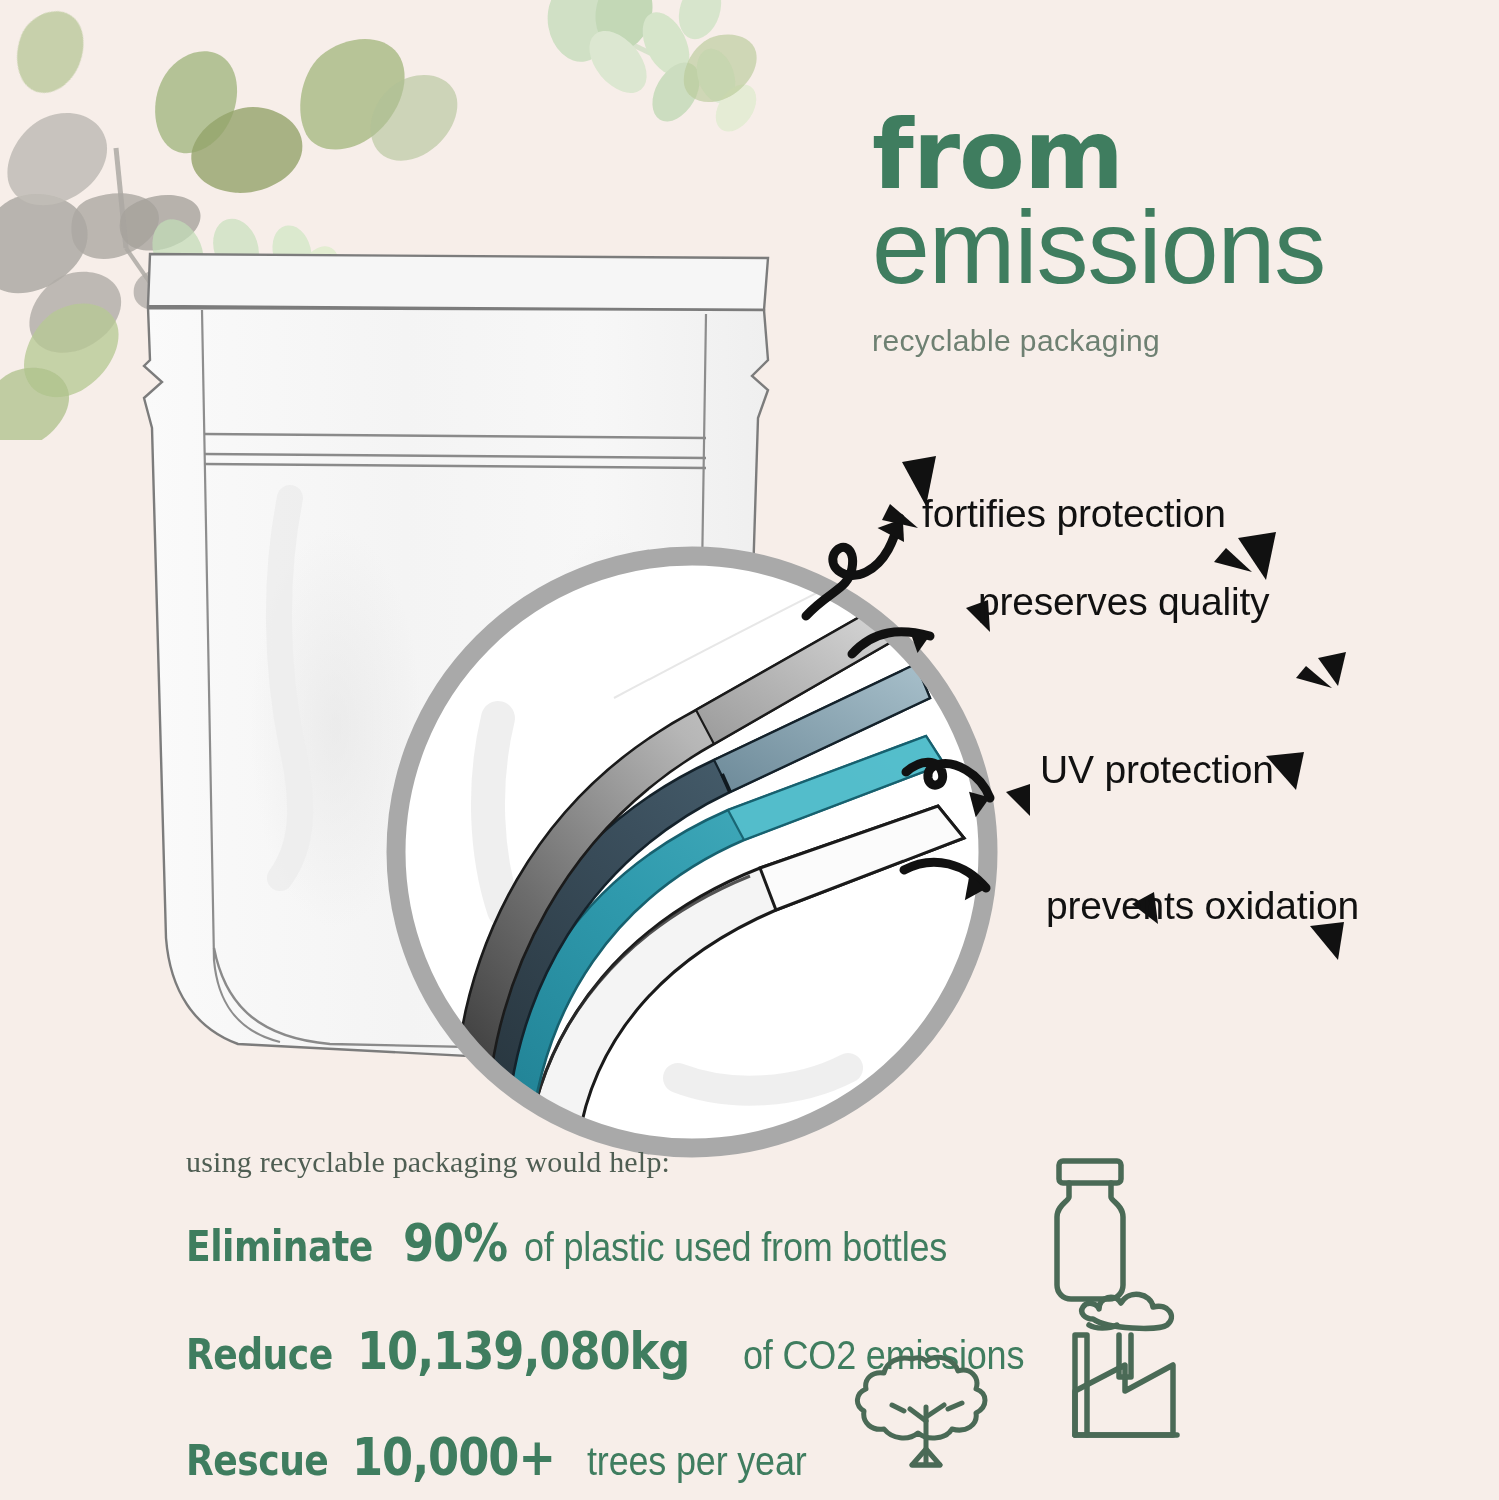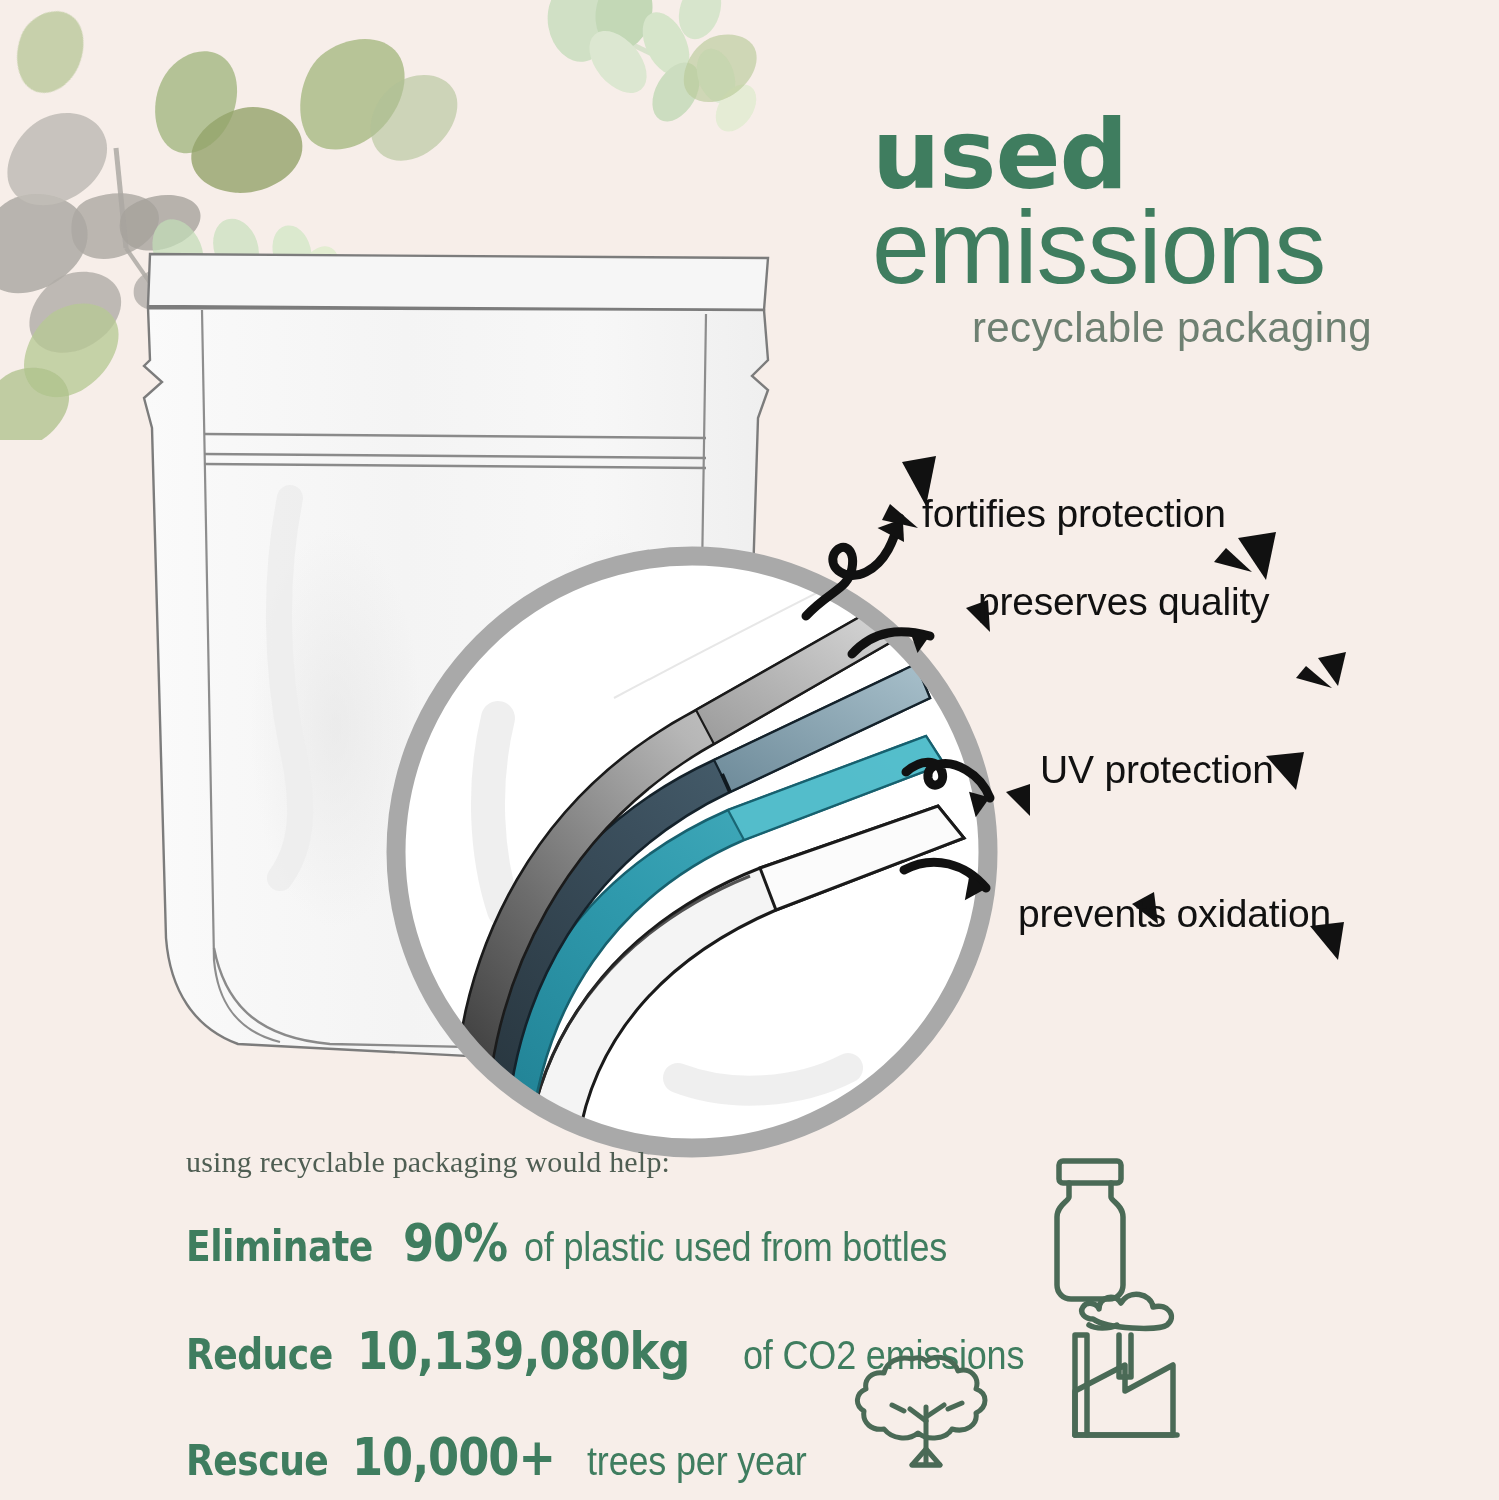--- a/index.html
+++ b/index.html
@@ -24,34 +24,33 @@
   .headline .l1{
     font-size:96px;line-height:.94;font-weight:bold;color:#3f7d5f;
     letter-spacing:-1px;font-family:"DejaVu Sans",sans-serif;
   }
   .headline .l2{
     font-size:104px;line-height:1.02;font-weight:300;color:#3f7d5f;
     letter-spacing:-1px;font-family:"Liberation Sans",sans-serif;
     margin-top:-6px;
   }
   .headline .sub{
-    font-size:42px;color:#6e8072;font-weight:300;margin-top:4px;letter-spacing:.4px;
+    font-size:30px;color:#6e8072;font-weight:300;margin-top:24px;letter-spacing:.4px;
     font-family:"Liberation Sans",sans-serif;
-    text-align:center;
   }
 
   
   .feat{
     position:absolute;color:#111;font-size:39px;font-weight:400;white-space:nowrap;
     font-family:"Liberation Sans",sans-serif;letter-spacing:-.2px;
   }
   .f0{left:922px;top:492px;}
   .f1{left:978px;top:580px;}
   .f2{left:1040px;top:748px;}
-  .f3{left:1018px;top:884px;margin-top:8px;}
+  .f3{left:1046px;top:884px;}
 
   .callouts{position:absolute;left:790px;top:440px;width:620px;height:540px;pointer-events:none;}
 
   
   .stats{position:absolute;left:186px;top:1145px;width:1180px;}
   .stats .lead{
     font-size:30px;color:#4f5e53;font-weight:300;letter-spacing:.2px;
     font-family:Liberation Serif, serif;
   }
   .srow{display:flex;align-items:baseline;margin-top:26px;white-space:nowrap;}
@@ -249,21 +248,21 @@
       <path d="M528 218 L548 246 L556 212 Z"></path>
       <path d="M506 238 L542 248 L516 226 Z"></path>
       <path d="M216 352 L240 376 L240 344 Z"></path>
       <path d="M476 316 L506 350 L514 312 Z"></path>
       <path d="M342 464 L368 484 L364 452 Z"></path>
       <path d="M520 486 L548 520 L554 482 Z"></path>
     </g>
   </svg>
 
   <div class="headline">
-    <div class="l1">used</div>
+    <div class="l1">from</div>
     <div class="l2">emissions</div>
     <div class="sub">recyclable packaging</div>
   </div>
 
   <div class="feat f0">fortifies protection</div>
   <div class="feat f1">preserves quality</div>
   <div class="feat f2">UV protection</div>
   <div class="feat f3">prevents oxidation</div>
 
   <div class="stats">

